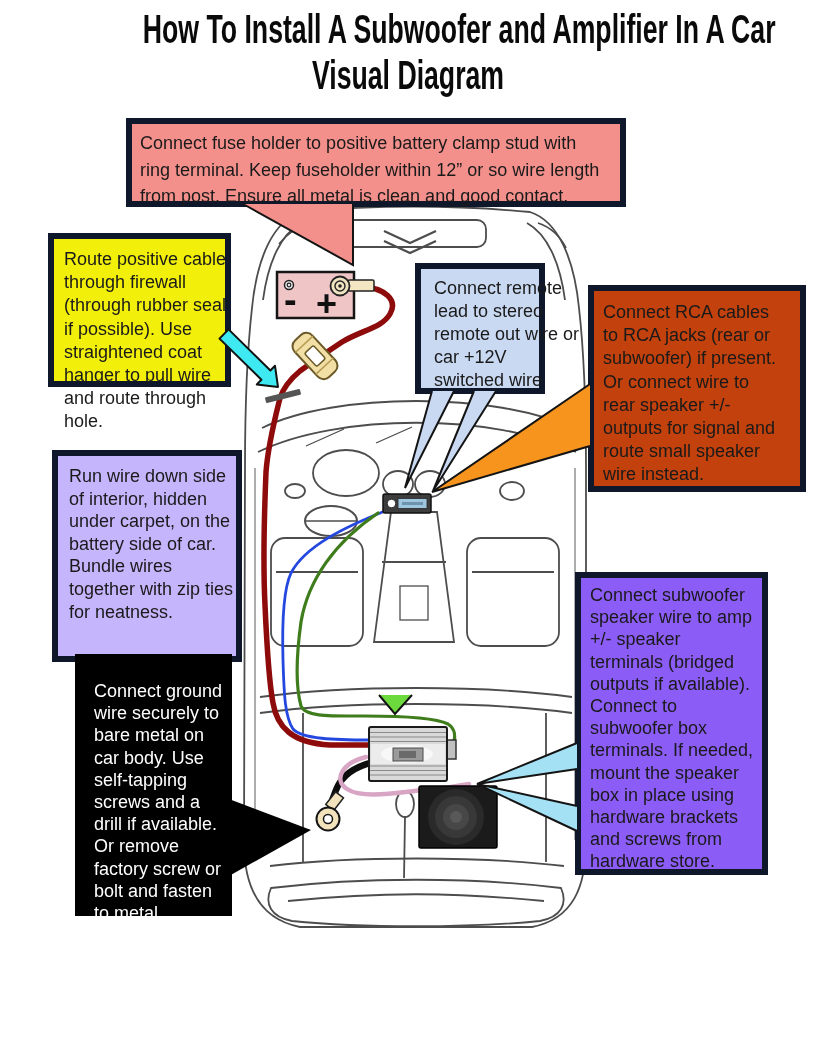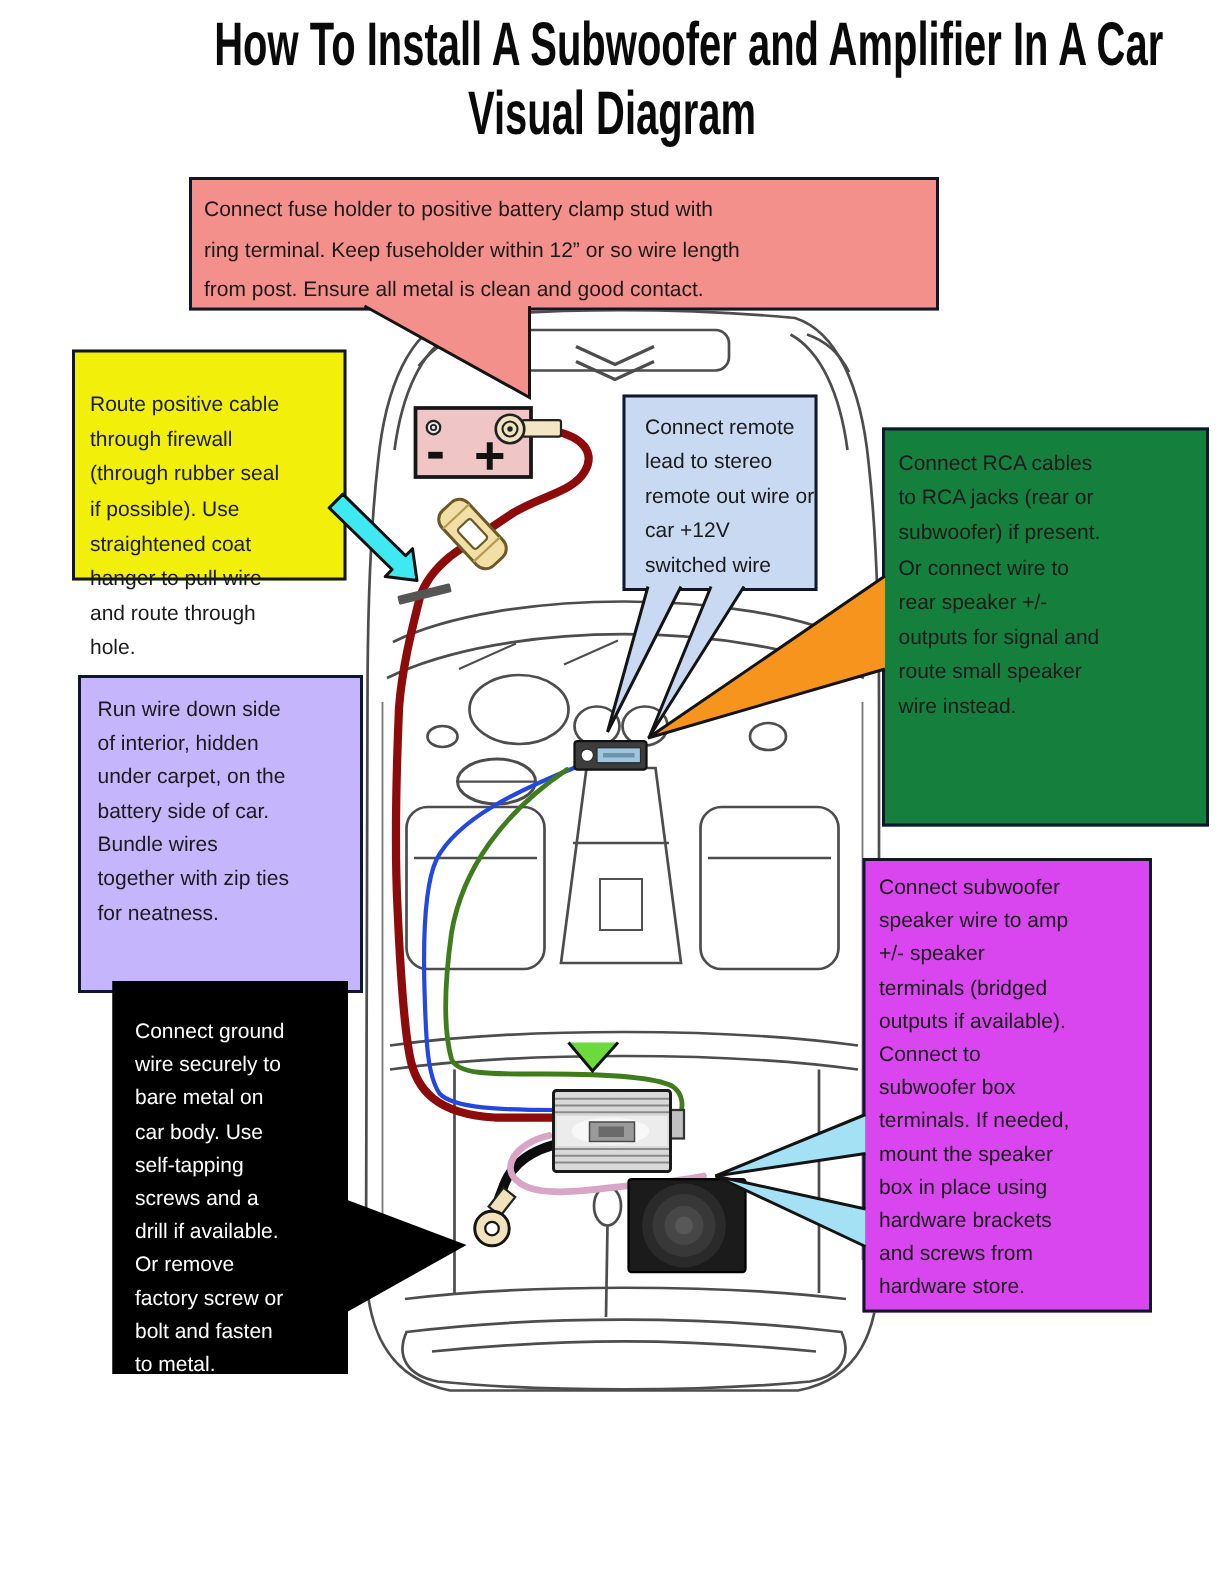--- a/index.html
+++ b/index.html
@@ -6,30 +6,30 @@
   .stage{position:relative;width:816px;height:1056px;background:#ffffff;overflow:hidden;
          font-family:"Liberation Sans", sans-serif;}
   header{position:absolute;top:0;left:0;width:816px;text-align:center;}
   .title-line{display:block;font-weight:bold;color:#0a0a0a;font-size:41px;line-height:46px;
               transform:scaleX(0.65);transform-origin:50% 50%;white-space:nowrap;letter-spacing:0px;}
   h1{margin:6px 0 0 0;}
   .courtesy{font-size:16.5px;font-weight:bold;color:#111;margin-top:3px;}
   svg.layer{position:absolute;left:0;top:0;}
   .car-layer{z-index:0;}
   .overlay-layer{z-index:3;pointer-events:none;}
-  .callout{position:absolute;z-index:2;border:2px solid #0f172a;box-sizing:border-box;
-           font-size:14px;color:#1a1a1a;white-space:pre;}
+  .callout{position:absolute;z-index:2;border:6px solid #0f172a;box-sizing:border-box;
+           font-size:18px;color:#1a1a1a;white-space:pre;}
   .co-fuse{left:126px;top:118px;width:500px;height:89px;background:#F4908C;padding:6px 6px 0 8px;line-height:26.5px;}
-  .co-firewall{left:48px;top:233px;width:183px;height:154px;background:#F2EF0A;padding:23px 4px 0 10px;line-height:23.2px;}
+  .co-firewall{left:48px;top:233px;width:183px;height:154px;background:#F2EF0A;padding:9px 4px 0 10px;line-height:23.2px;}
   .co-remote{left:415px;top:263px;width:130px;height:131px;background:#C9D9F2;padding:8px 2px 0 13px;line-height:23px;}
-  .co-rca{left:588px;top:285px;width:218px;height:266px;background:#15803d;padding:10px 4px 0 9px;line-height:23.2px;}
+  .co-rca{left:588px;top:285px;width:218px;height:207px;background:#c2410c;padding:10px 4px 0 9px;line-height:23.2px;}
   .co-interior{left:52px;top:450px;width:190px;height:212px;background:#c4b5fd;padding:9px 2px 0 11px;line-height:22.6px;}
   .co-mount{left:353px;top:580px;width:157px;height:118px;background:#6CD93D;padding:6px 2px 0 12px;line-height:22.4px;}
   .co-ground{left:75px;top:654px;width:157px;height:262px;background:#000000;color:#fff;border-color:#000;padding:20px 2px 0 13px;line-height:22.2px;}
-  .co-speaker{left:575px;top:572px;width:193px;height:303px;background:#d946ef;padding:6px 2px 0 9px;line-height:22.2px;}
+  .co-speaker{left:575px;top:572px;width:193px;height:303px;background:#8b5cf6;padding:6px 2px 0 9px;line-height:22.2px;}
 </style>
 </head>
 <body>
 
 <div class="stage">
 
   <header>
     <h1>
         <span class="title-line">How To Install A Subwoofer and Amplifier In A Car</span>
         <span class="title-line">Visual Diagram</span>

